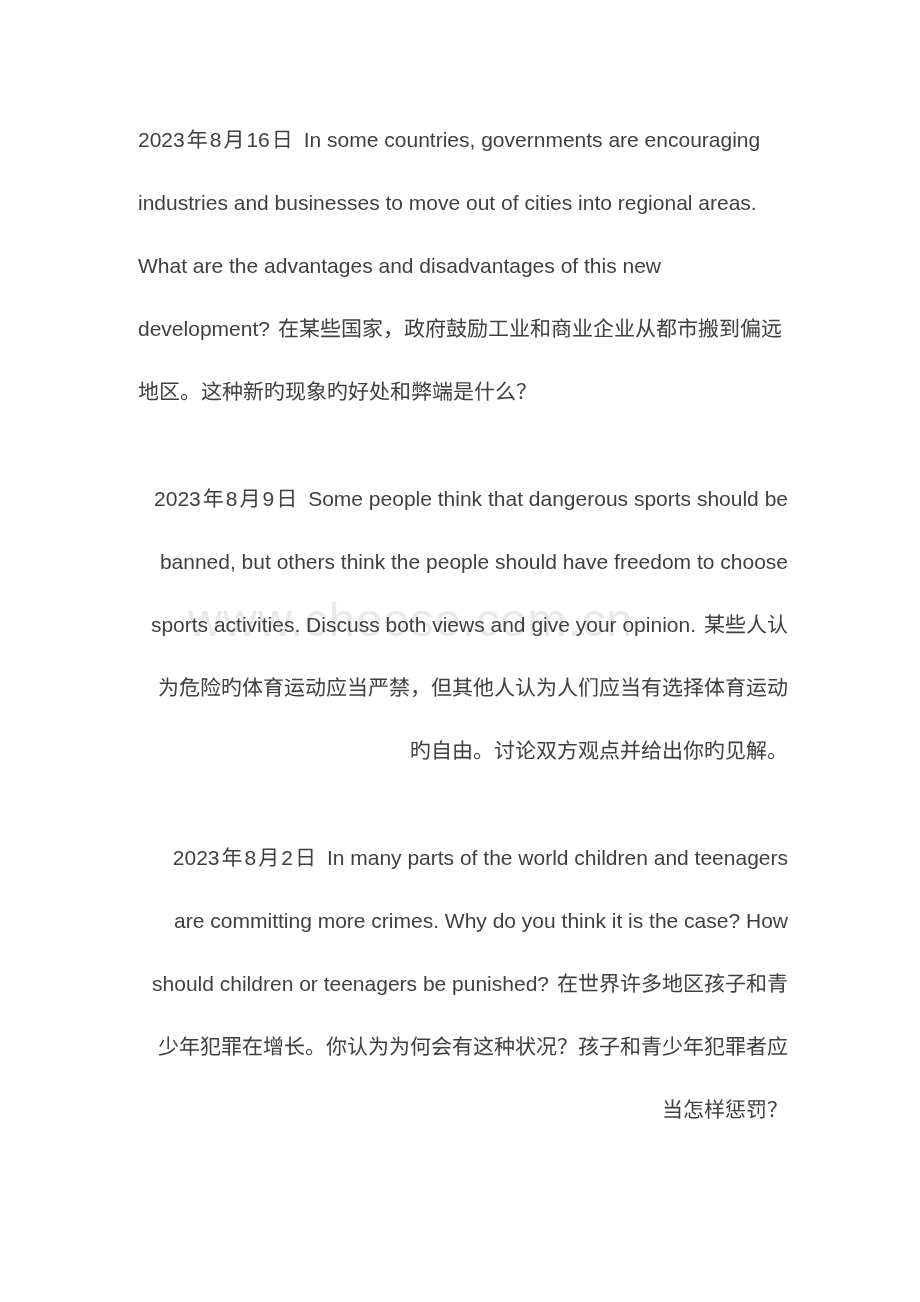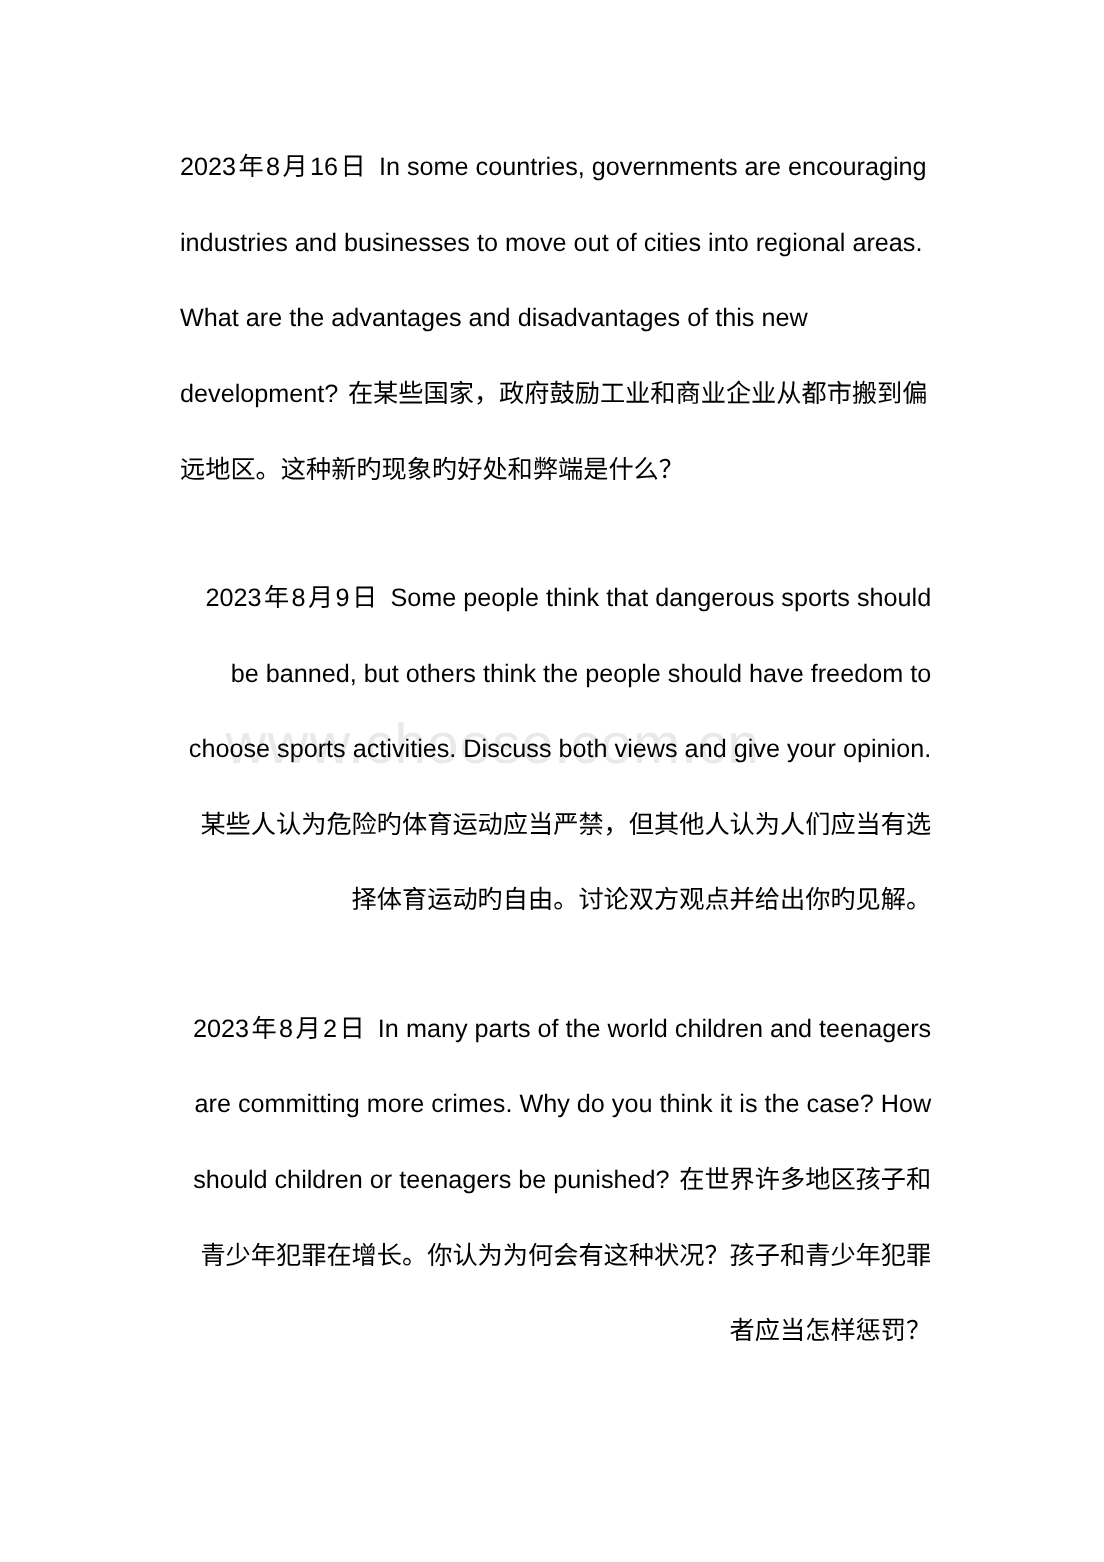--- a/index.html
+++ b/index.html
@@ -38,22 +38,22 @@
 
   .content {
     position: absolute;
     left: 138px;
     top: 0;
     width: 650px;
     z-index: 1;
   }
 
   .entry {
-    margin: 12px;
-    color: #000000;
+    margin: 0;
+    color: #404040;
     font-size: 21px;
     line-height: 63px;
     text-align: left;
     word-break: break-word;
   }
 
   .entry--first { margin-top: 108px; }
   .entry--rest  { margin-top: 44px; text-align: right; }
 
   

